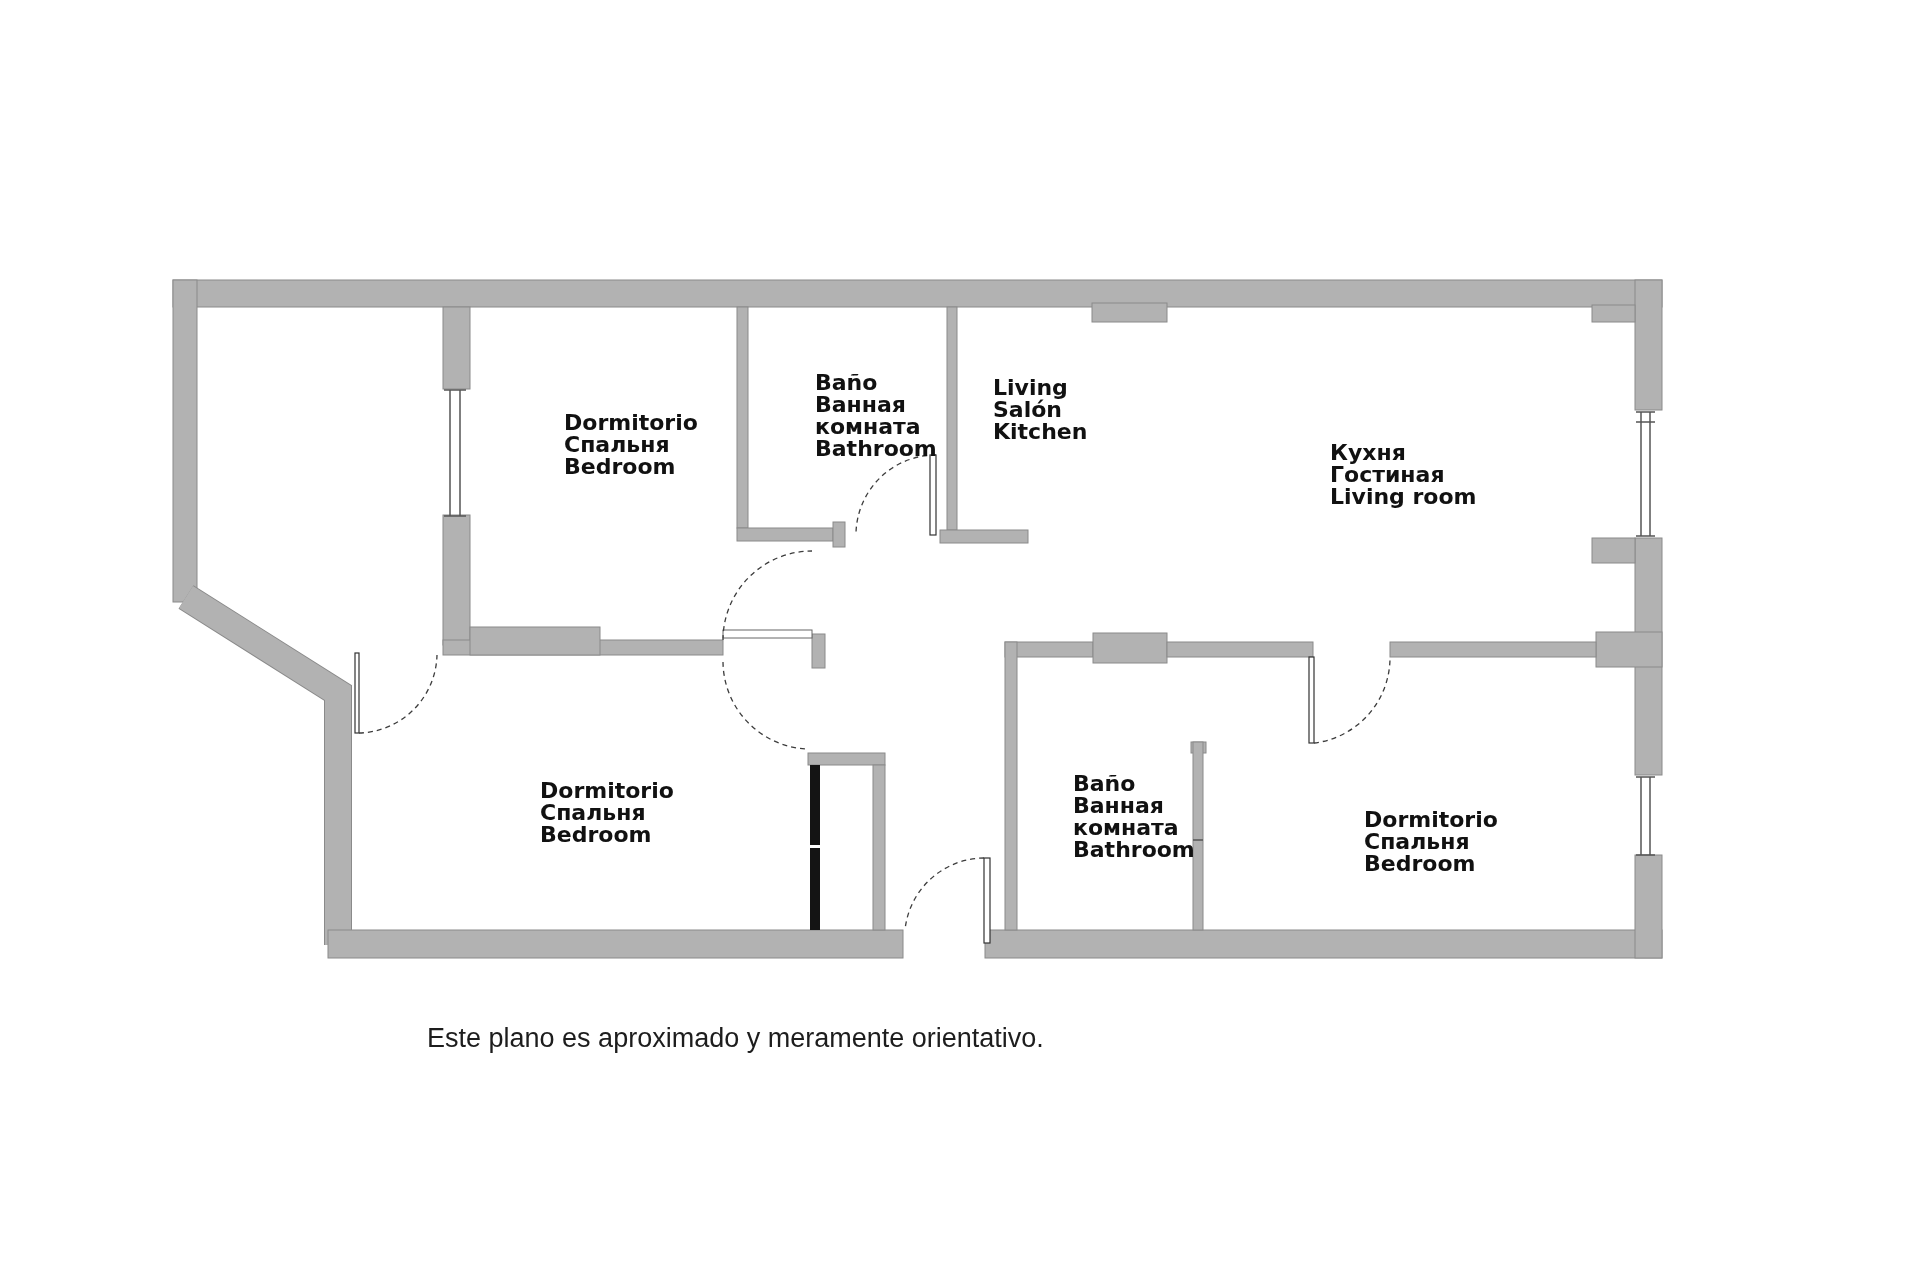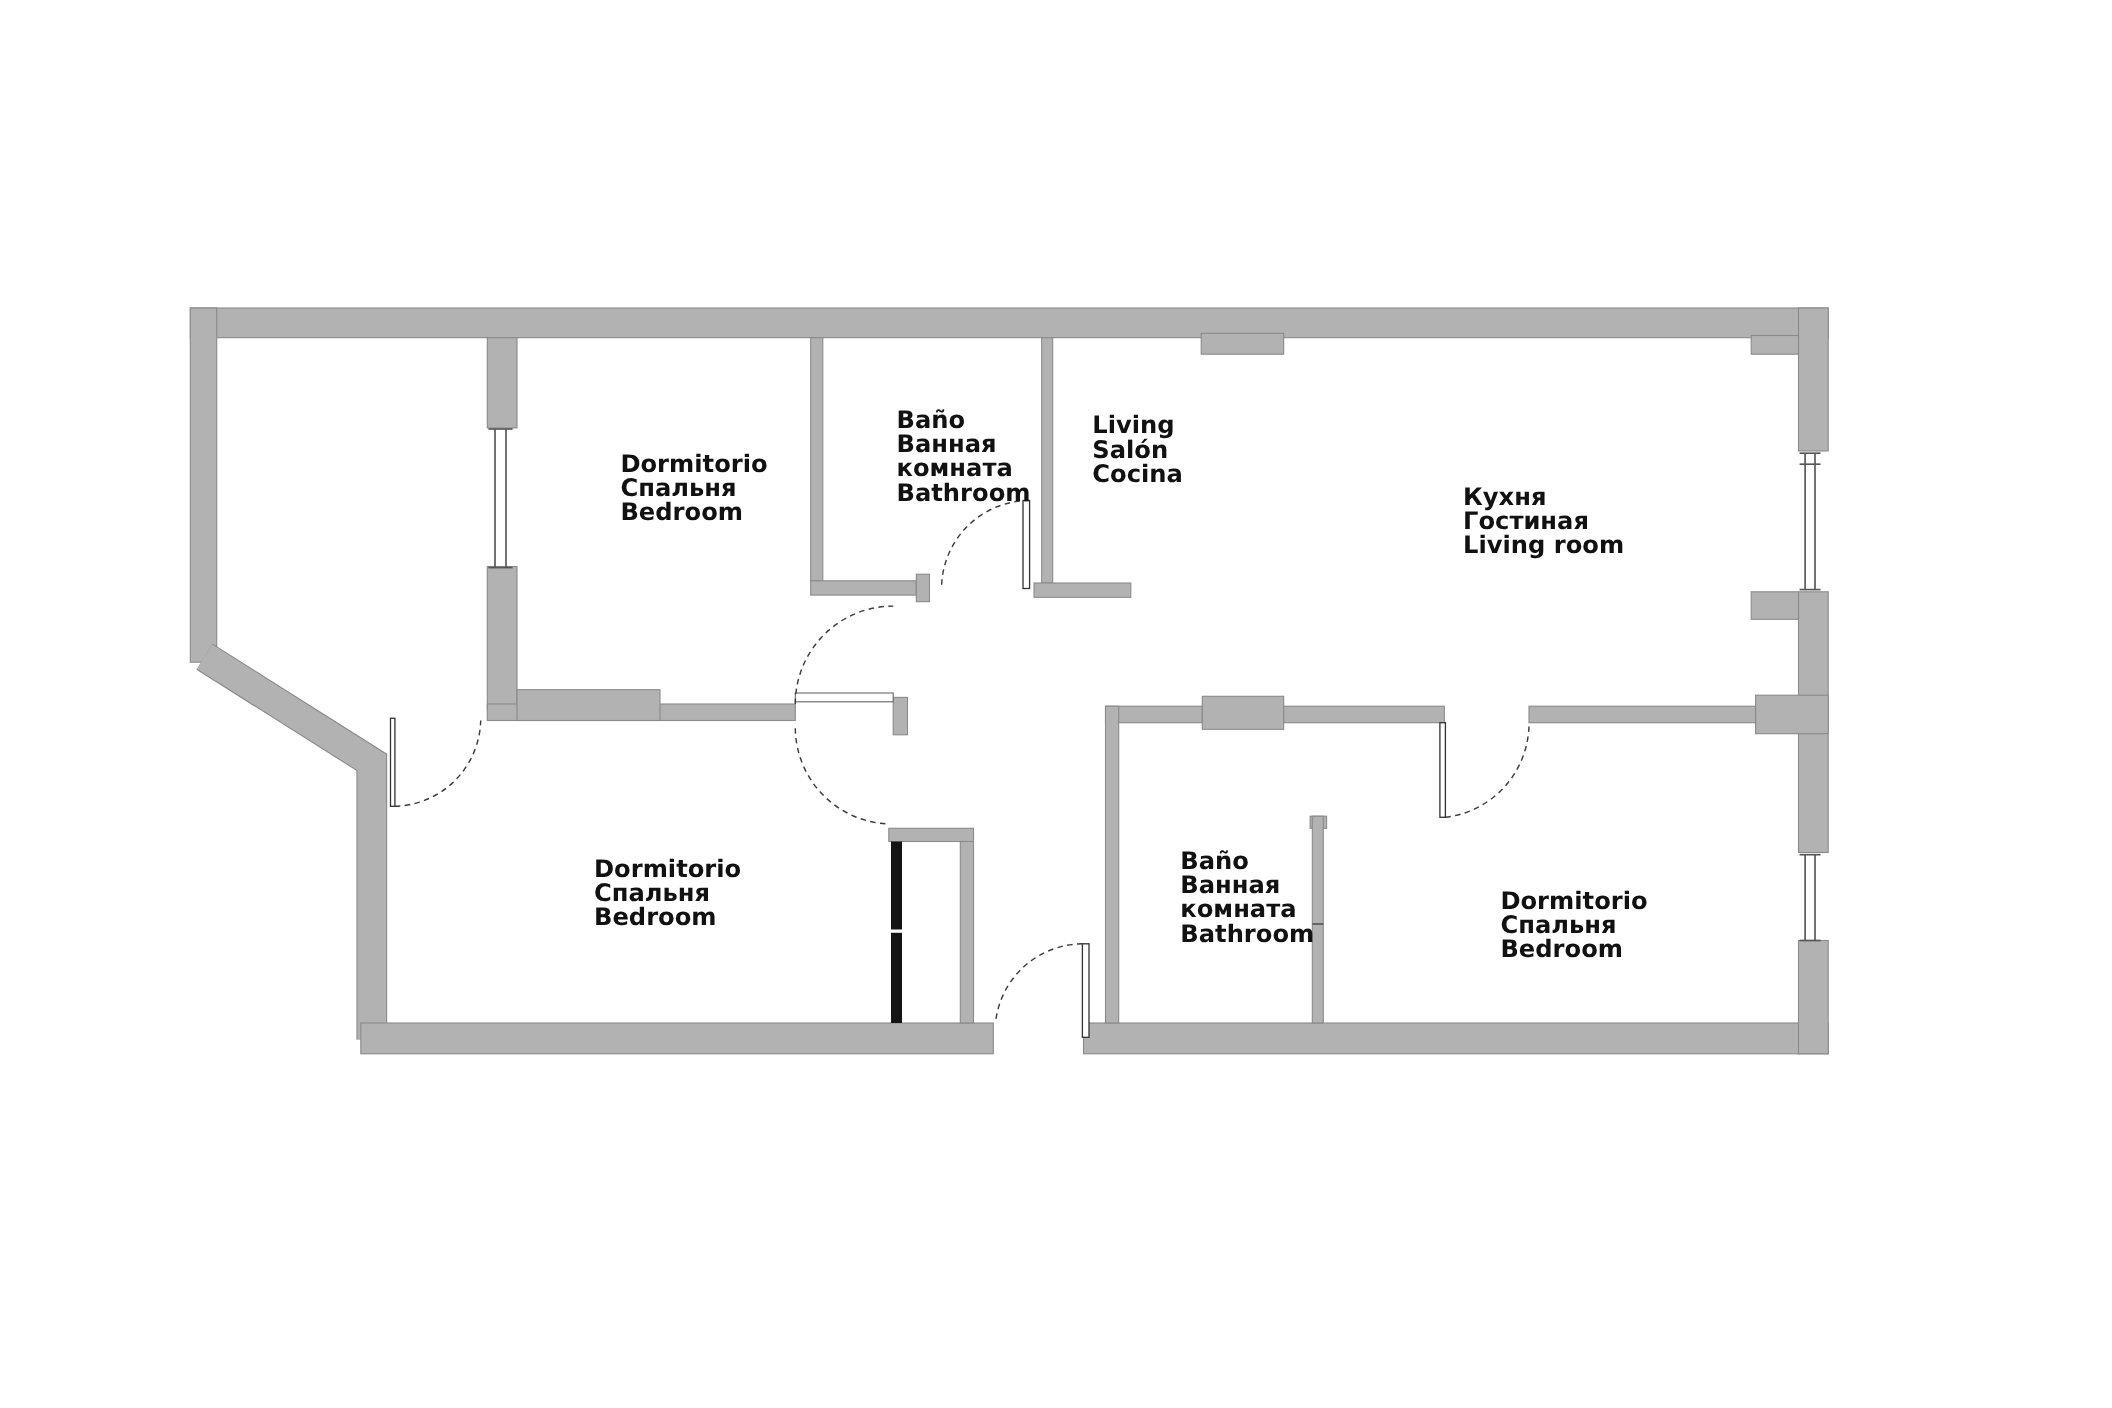--- a/index.html
+++ b/index.html
@@ -126,21 +126,21 @@
   <div class="room-label" style="left:815px;top:372px">
     <div>Baño</div>
     <div>Ванная</div>
     <div>комната</div>
     <div>Bathroom</div>
   </div>
 
   <div class="room-label" style="left:993px;top:377px">
     <div>Living</div>
     <div>Salón</div>
-    <div>Cocina</div>
+    <div>Kitchen</div>
   </div>
 
   <div class="room-label" style="left:1330px;top:442px">
     <div>Кухня</div>
     <div>Гостиная</div>
     <div>Living room</div>
   </div>
 
   <div class="room-label" style="left:540px;top:780px">
     <div>Dormitorio</div>
@@ -154,14 +154,15 @@
     <div>комната</div>
     <div>Bathroom</div>
   </div>
 
   <div class="room-label" style="left:1364px;top:809px">
     <div>Dormitorio</div>
     <div>Спальня</div>
     <div>Bedroom</div>
   </div>
 
+  <div class="disclaimer-line" style="left:427px;top:1022px">Este plano es aproximado y meramente orientativo.</div>
 
 </div>
 
 </body></html>

